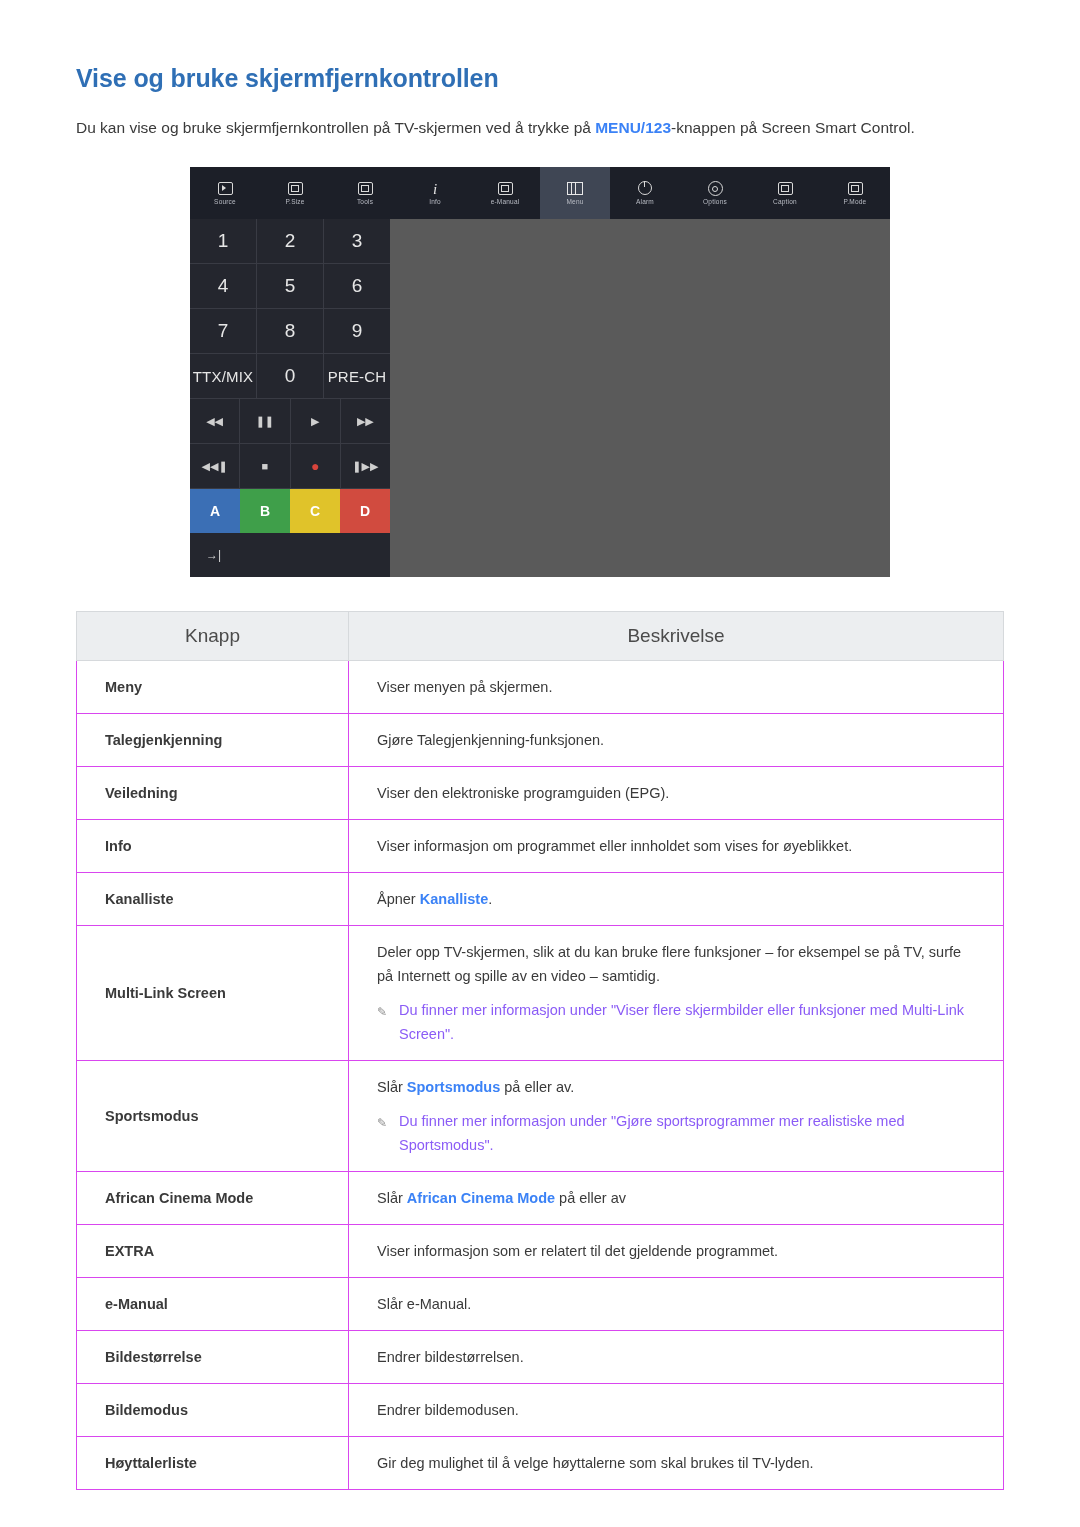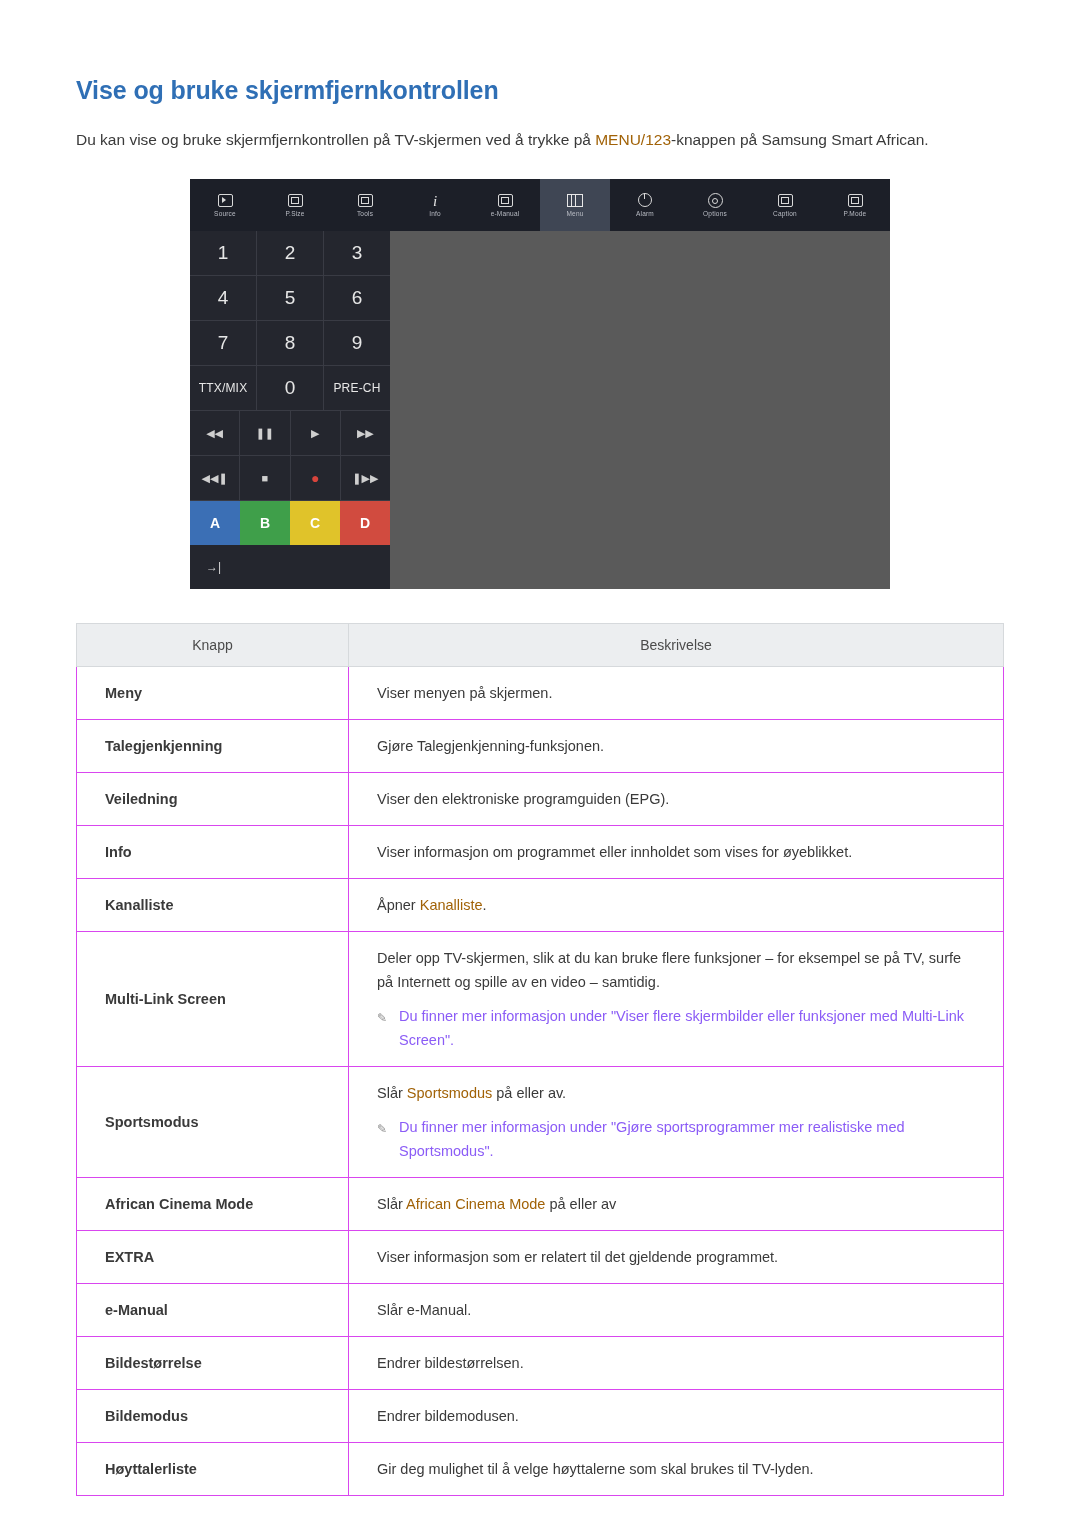--- a/index.html
+++ b/index.html
@@ -17,33 +17,33 @@
   }
   .page {
     padding: 56px 76px 0 76px;
     box-sizing: border-box;
     width: 1080px;
   }
   h1.title {
     font-size: 25px;
     font-weight: bold;
     color: #2f6fb5;
-    margin: 20px 0 22px 0;
+    margin: 8px 0 22px 0;
     letter-spacing: -0.1px;
   }
   p.intro {
     font-size: 15.5px;
     line-height: 26px;
     color: #3a3a3a;
     margin: 0 0 26px 0;
     max-width: 900px;
   }
   .kw-blue {
-    color: #a16207;
-    font-weight: normal;
+    color: #3b82f6;
+    font-weight: bold;
     text-align: center;
   }
   
   .remote-figure {
     width: 700px;
     margin: 8px 0 34px 114px;
     background: #5a5a5a;
     position: relative;
   }
   .topbar {
@@ -160,21 +160,21 @@
     flex: 1;
     height: 44px;
     color: #e7e7e7;
     font-size: 19px;
     display: flex;
     align-items: center;
     justify-content: center;
     border-right: 1px solid #393b44;
   }
   .num-cell:last-child { border-right: none; }
-  .num-cell.small { font-size: 12px; letter-spacing: .2px; }
+  .num-cell.small { font-size: 15px; letter-spacing: .2px; }
   .ctrl-row {
     display: flex;
     border-bottom: 1px solid #393b44;
   }
   .ctrl-cell {
     flex: 1;
     height: 44px;
     color: #cfcfcf;
     font-size: 11px;
     display: flex;
@@ -213,21 +213,21 @@
     width: 928px;
     border-collapse: collapse;
     font-size: 14.5px;
     margin-bottom: 40px;
   }
   table.btn-table th {
     background: #eceef0;
     border: 1px solid #d6d9dc;
     font-weight: normal;
     color: #4b4b4b;
-    font-size: 14px;
+    font-size: 19px;
     padding: 13px 0;
     text-align: center;
   }
   table.btn-table td {
     border: 1px solid #d946ef;
     padding: 14px 28px;
     vertical-align: middle;
     color: #3a3a3a;
     line-height: 24px;
   }
@@ -253,21 +253,21 @@
   .note .note-text { color: #8b5cf6; }
 </style>
 </head>
 <body>
 
 <div class="page">
 
   <h1 class="title">Vise og bruke skjermfjernkontrollen</h1>
 
   <p class="intro">
-    <span>Du kan vise og bruke skjermfjernkontrollen på TV-skjermen ved å trykke på </span><span class="kw-blue">MENU/123</span><span>-knappen på Samsung Smart African.</span>
+    <span>Du kan vise og bruke skjermfjernkontrollen på TV-skjermen ved å trykke på </span><span class="kw-blue">MENU/123</span><span>-knappen på Screen Smart Control.</span>
   </p>
 
   <div class="remote-figure">
 
     <div class="topbar">
       <div class="tb-item">
         <span class="icon-box arrow"></span>
         <span class="tb-label">Source</span>
       </div>
       <div class="tb-item">

